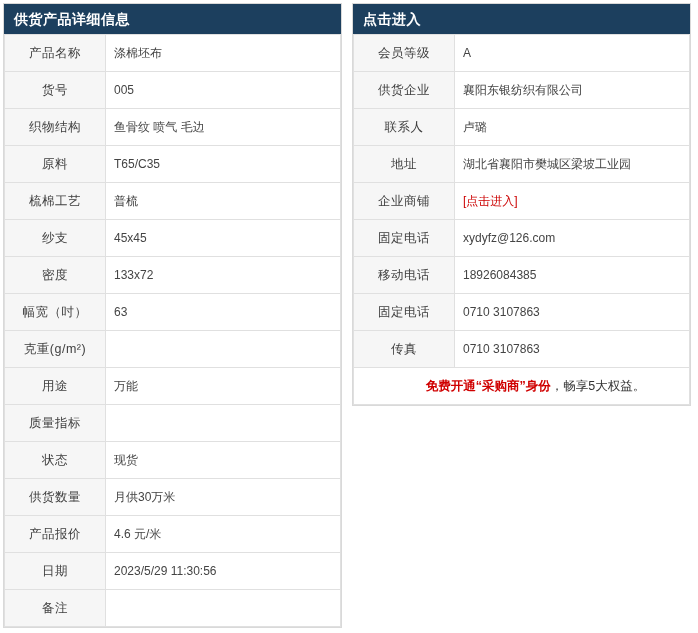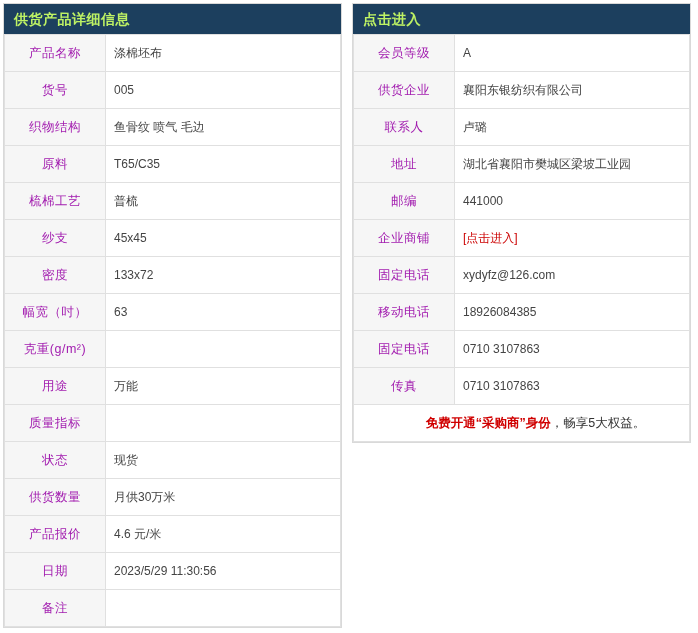--- a/index.html
+++ b/index.html
@@ -25,21 +25,21 @@
   #panel-left {
     left: 3px;
     width: 339px;
   }
   #panel-right {
     left: 352px;
     width: 339px;
   }
   .panel-header {
     background: #1c3f5e;
-    color: #bef264;
+    color: #ffffff;
     font-size: 14px;
     font-weight: bold;
     height: 30px;
     line-height: 30px;
     padding-left: 10px;
     box-sizing: border-box;
     letter-spacing: 0.5px;
   }
   table.info {
     width: 100%;
@@ -54,21 +54,21 @@
     box-sizing: border-box;
     font-size: 12.5px;
     color: #333333;
     padding: 0 8px;
     vertical-align: middle;
   }
   table.info td.label {
     width: 101px;
     background: #f6f6f6;
     text-align: center;
-    color: #a21caf;
+    color: #404040;
     font-size: 12.5px;
     letter-spacing: 0.5px;
   }
   table.info td.value {
     background: #ffffff;
     text-align: left;
     font-size: 12px;
     color: #444444;
   }
   .link-red {
@@ -178,24 +178,20 @@
         </tr>
         <tr>
           <td class="label">联系人</td>
           <td class="value">卢璐</td>
         </tr>
         <tr>
           <td class="label">地址</td>
           <td class="value">湖北省襄阳市樊城区梁坡工业园</td>
         </tr>
         <tr>
-          <td class="label">邮编</td>
-          <td class="value">441000</td>
-        </tr>
-        <tr>
           <td class="label">企业商铺</td>
           <td class="value">
             <span class="link-red">[点击进入]</span>
           </td>
         </tr>
         <tr>
           <td class="label">固定电话</td>
           <td class="value">xydyfz@126.com</td>
         </tr>
         <tr>

